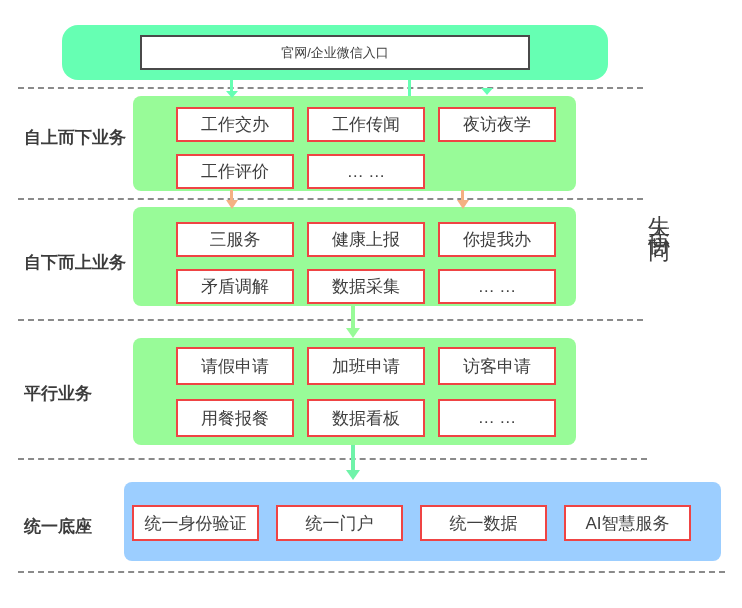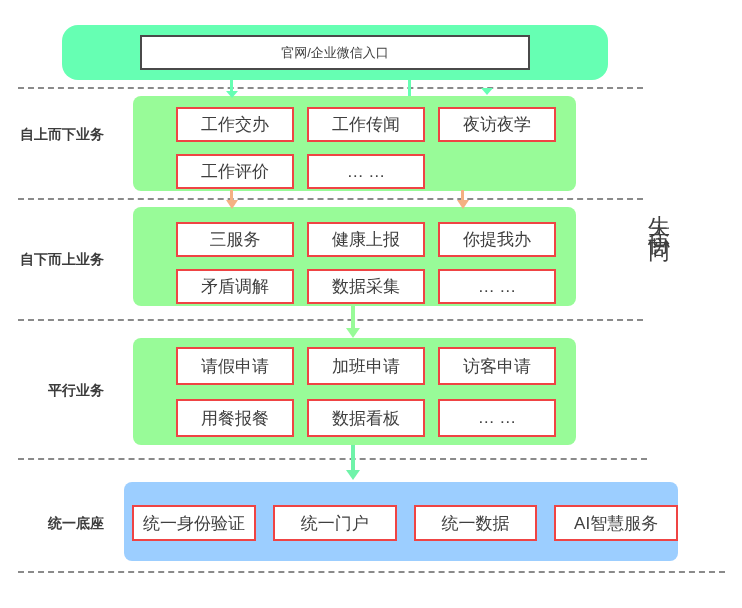--- a/index.html
+++ b/index.html
@@ -27,22 +27,22 @@
   
   .dash{border-top:2px dashed #8a8a8a;height:0;}
   .d1{left:18px;top:87px;width:625px;}
   .d2{left:18px;top:198px;width:625px;}
   .d3{left:18px;top:319px;width:625px;}
   .d4{left:18px;top:458px;width:629px;}
   .d5{left:18px;top:571px;width:707px;}
 
   
   .lane-label{
-    left:8px;width:96px;text-align:right;
-    font-size:14px;font-weight:bold;color:#3c3c3c;white-space:nowrap;
+    left:24px;width:96px;text-align:left;
+    font-size:17px;font-weight:bold;color:#3c3c3c;white-space:nowrap;
   }
   .ll1{top:126px;} .ll2{top:251px;} .ll3{top:382px;} .ll4{top:515px;}
 
   
   .section{
     left:133px;width:443px;background:#98FB98;border-radius:8px;
     box-sizing:border-box;display:flex;flex-direction:column;
   }
   .s1{top:96px;height:95px;padding-top:11px;gap:12px;}
   .s2{top:207px;height:99px;padding-top:15px;gap:12px;}
@@ -51,21 +51,21 @@
   .node{
     width:114px;height:31px;box-sizing:content-box;
     background:#ffffff;border:2px solid #ef4444;
     display:flex;align-items:center;justify-content:center;
     font-size:17px;white-space:nowrap;
   }
   .s3 .node{height:34px;}
 
   
   .base{
-    left:124px;top:482px;width:554px;height:79px;
+    left:124px;top:482px;width:597px;height:79px;
     background:#9CCEFF;border-radius:8px;box-sizing:border-box;
     display:flex;gap:17px;padding-left:8px;padding-top:23px;
   }
   .base .node{width:123px;height:32px;}
 
   
   .stem{width:3px;}
   .mint{background:#66FFB3;}
   .orange{background:#F4B183;}
   .green{background:#98FB98;}

